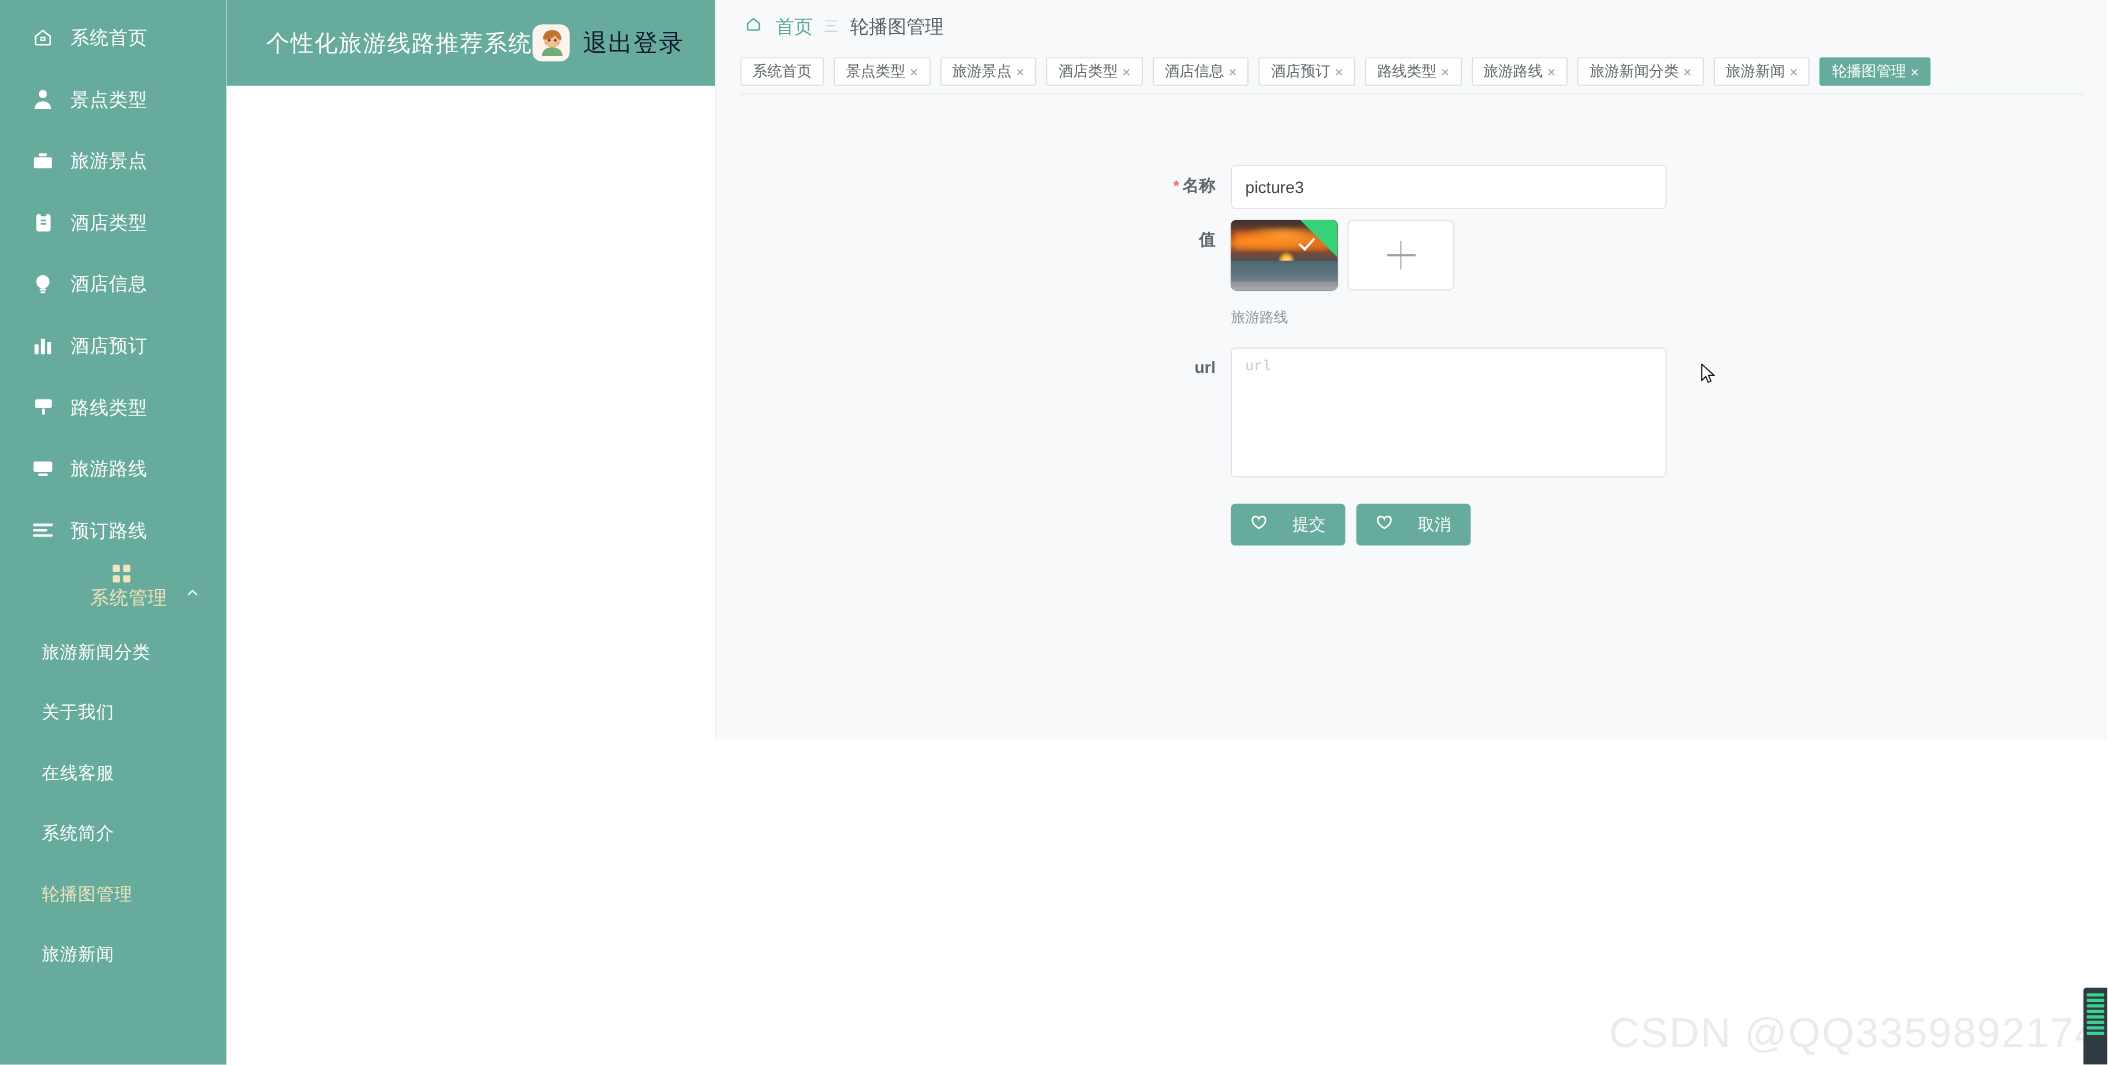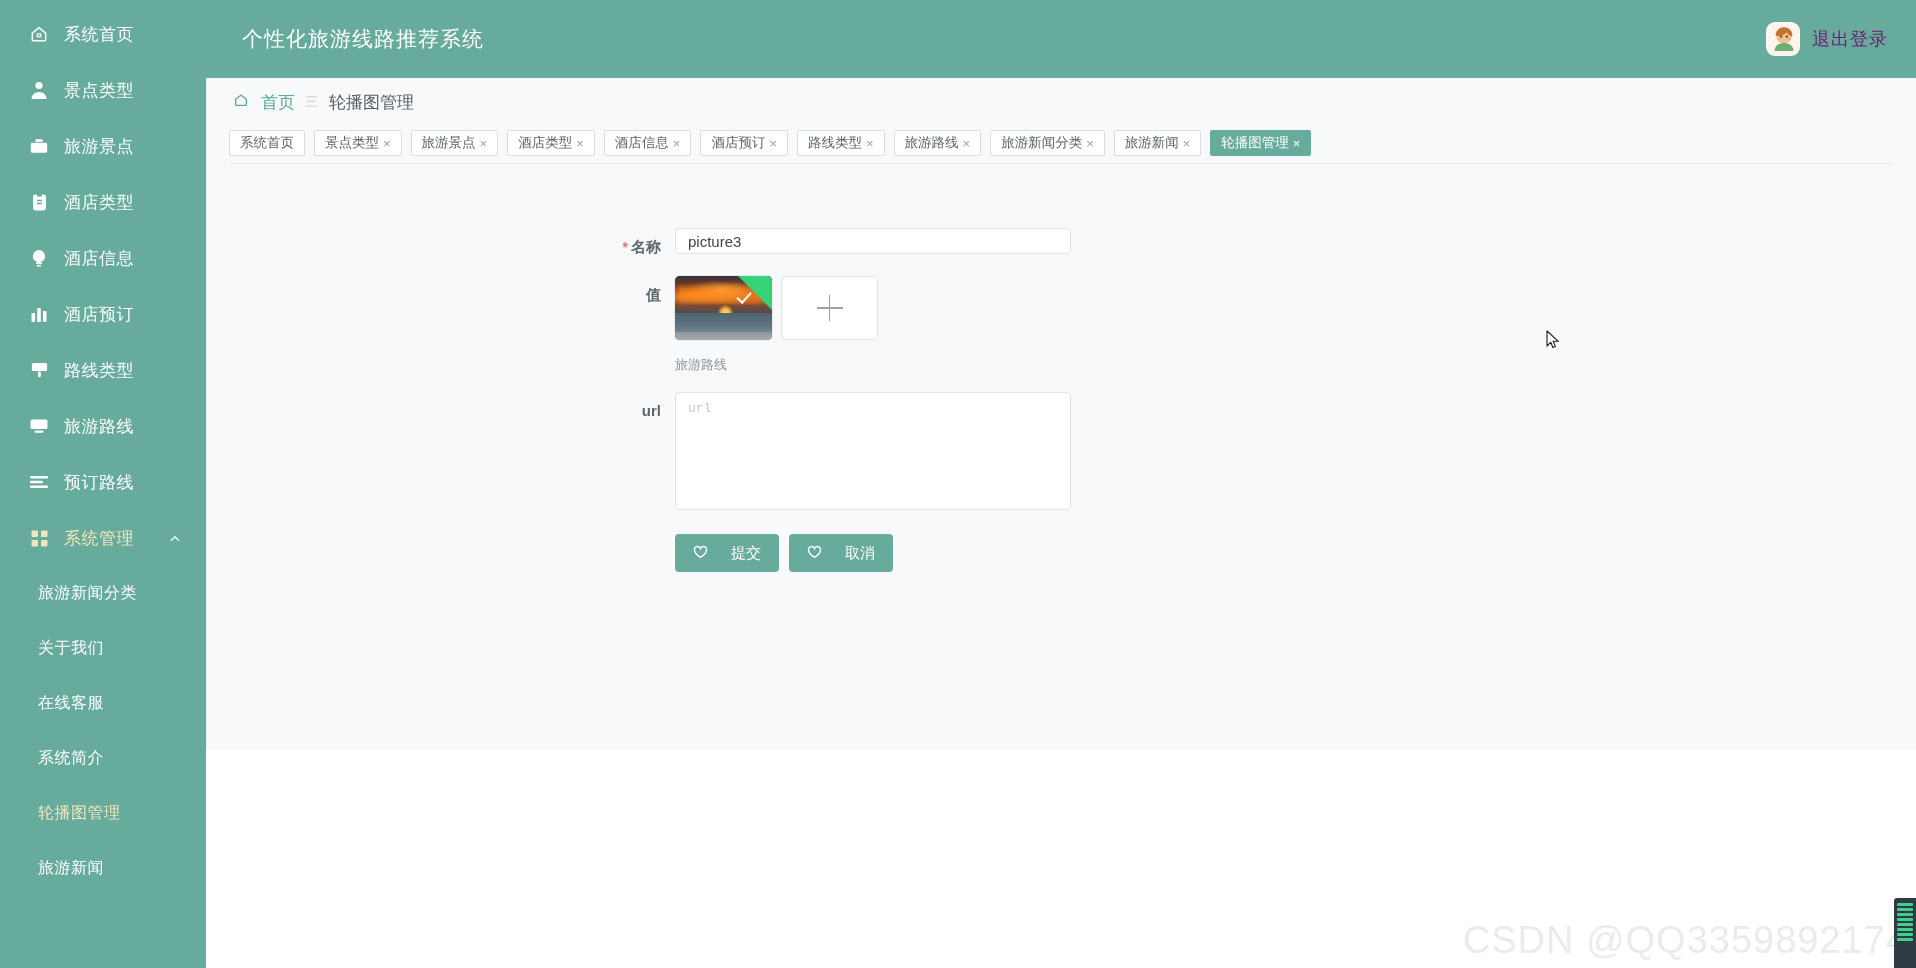--- a/index.html
+++ b/index.html
@@ -45,20 +45,21 @@
     align-items: center;
     justify-content: center;
     flex: 0 0 22px;
   }
   .menu-item .mi-icon svg { display: block; }
   .menu-item.active > .mi-label,
   .menu-item.active > .mi-icon svg { color: #f4e7c3; }
   .menu-item.group {
     justify-content: flex-start;
     position: relative;
+    flex-direction: column;
   }
   .group-arrow {
     position: absolute;
     right: 24px;
     top: 50%;
     transform: translateY(-50%);
     width: 14px; height: 14px;
     opacity: .85;
   }
   .submenu-item {
@@ -72,21 +73,21 @@
     cursor: pointer;
     user-select: none;
   }
   .submenu-item.active { color: #f3e4bd; }
 
   
   .right-col {
     flex: 1;
     height: 968px;
     display: flex;
-    flex-direction: column;
+    flex-direction: row;
     position: relative;
     background: #ffffff;
   }
 
   
   .topbar {
     height: 78px;
     min-height: 78px;
     background: #66ab9c;
     display: flex;
@@ -109,22 +110,22 @@
   .avatar {
     width: 34px; height: 34px;
     border-radius: 9px;
     background: #fdf6f2;
     overflow: hidden;
     position: relative;
     display: block;
     border: 1px solid rgba(255,255,255,.35);
   }
   .logout-label {
-    color: #701a75;
-    font-size: 18px;
+    color: #0f172a;
+    font-size: 22px;
     letter-spacing: 1px;
     cursor: pointer;
   }
 
   
   .board {
     flex: 1;
     background: #ffffff;
     padding: 0;
     position: relative;
@@ -214,21 +215,21 @@
     padding-right: 14px;
     font-size: 15px;
     color: #5f666b;
     font-weight: 700;
     line-height: 38px;
   }
   .req-star { color: #e4706f; margin-right: 3px; font-size: 14px; }
 
   .text-input {
     width: 396px;
-    height: 26px;
+    height: 40px;
     border: 1px solid #dfe3e6;
     border-radius: 4px;
     background: #ffffff;
     font-size: 15px;
     color: #3f4649;
     padding: 0 12px;
     outline: none;
     font-family: "Liberation Sans", sans-serif;
   }
   .text-input::placeholder { color: #b9c0c4; }

